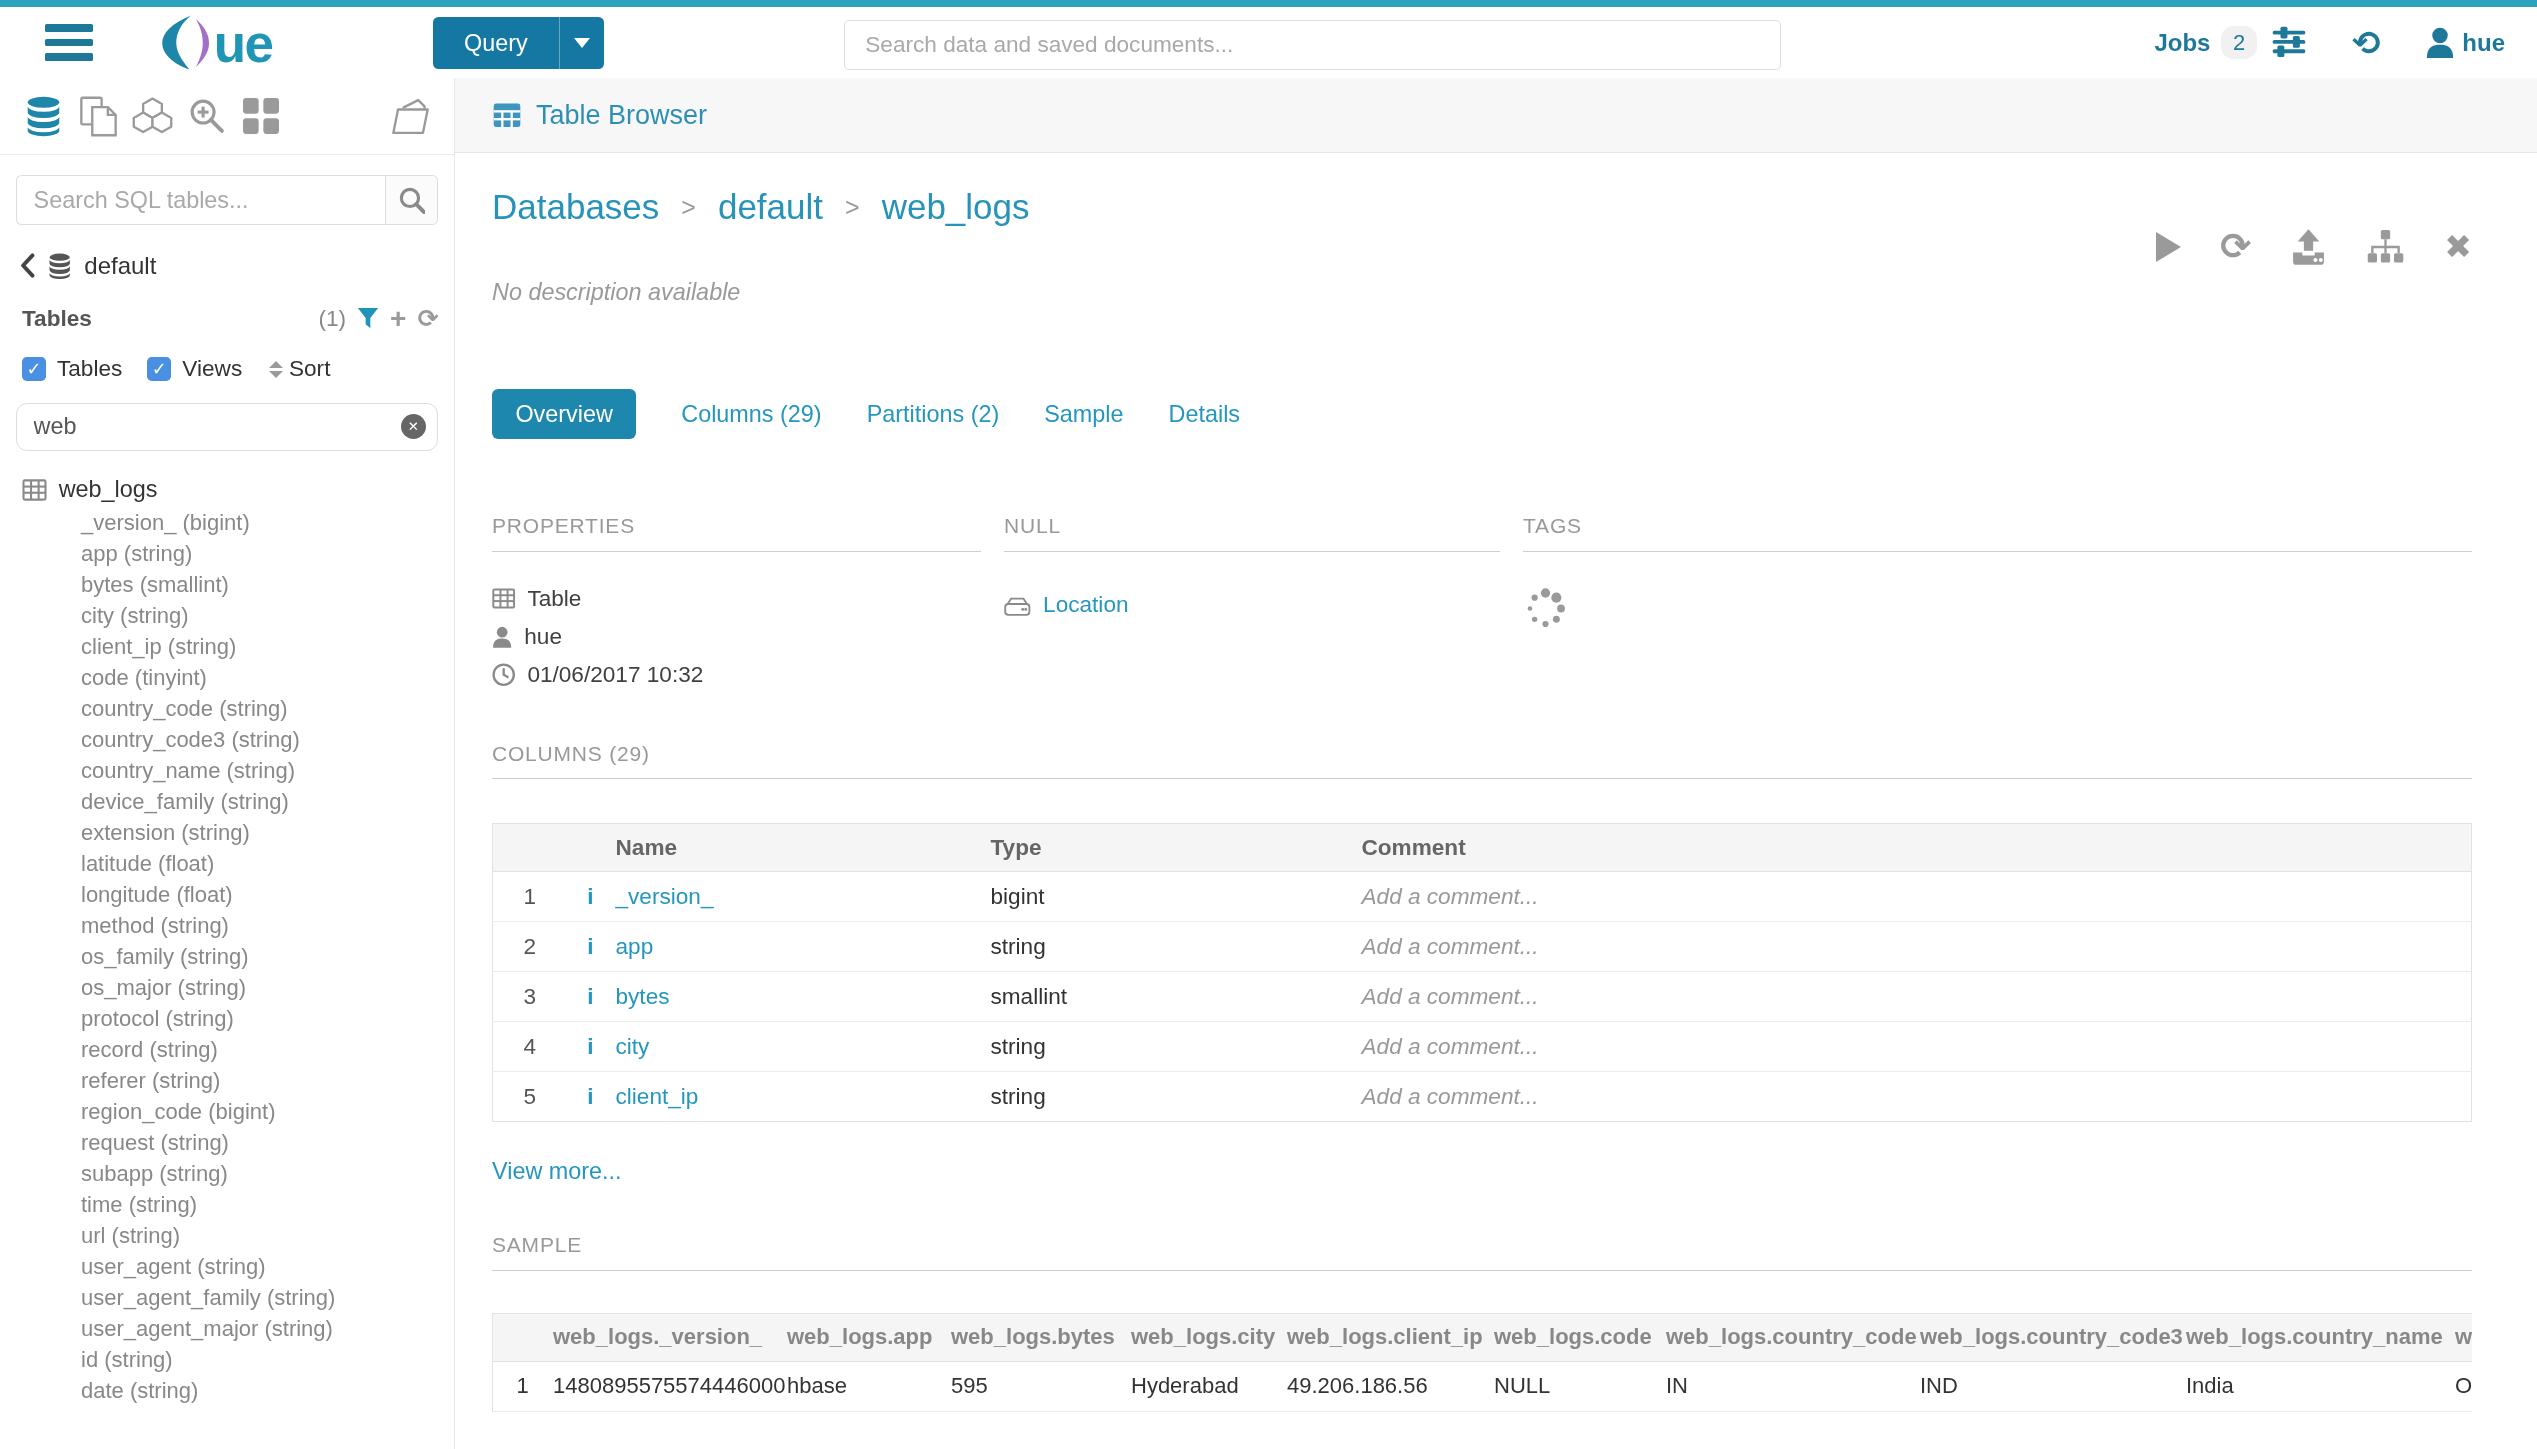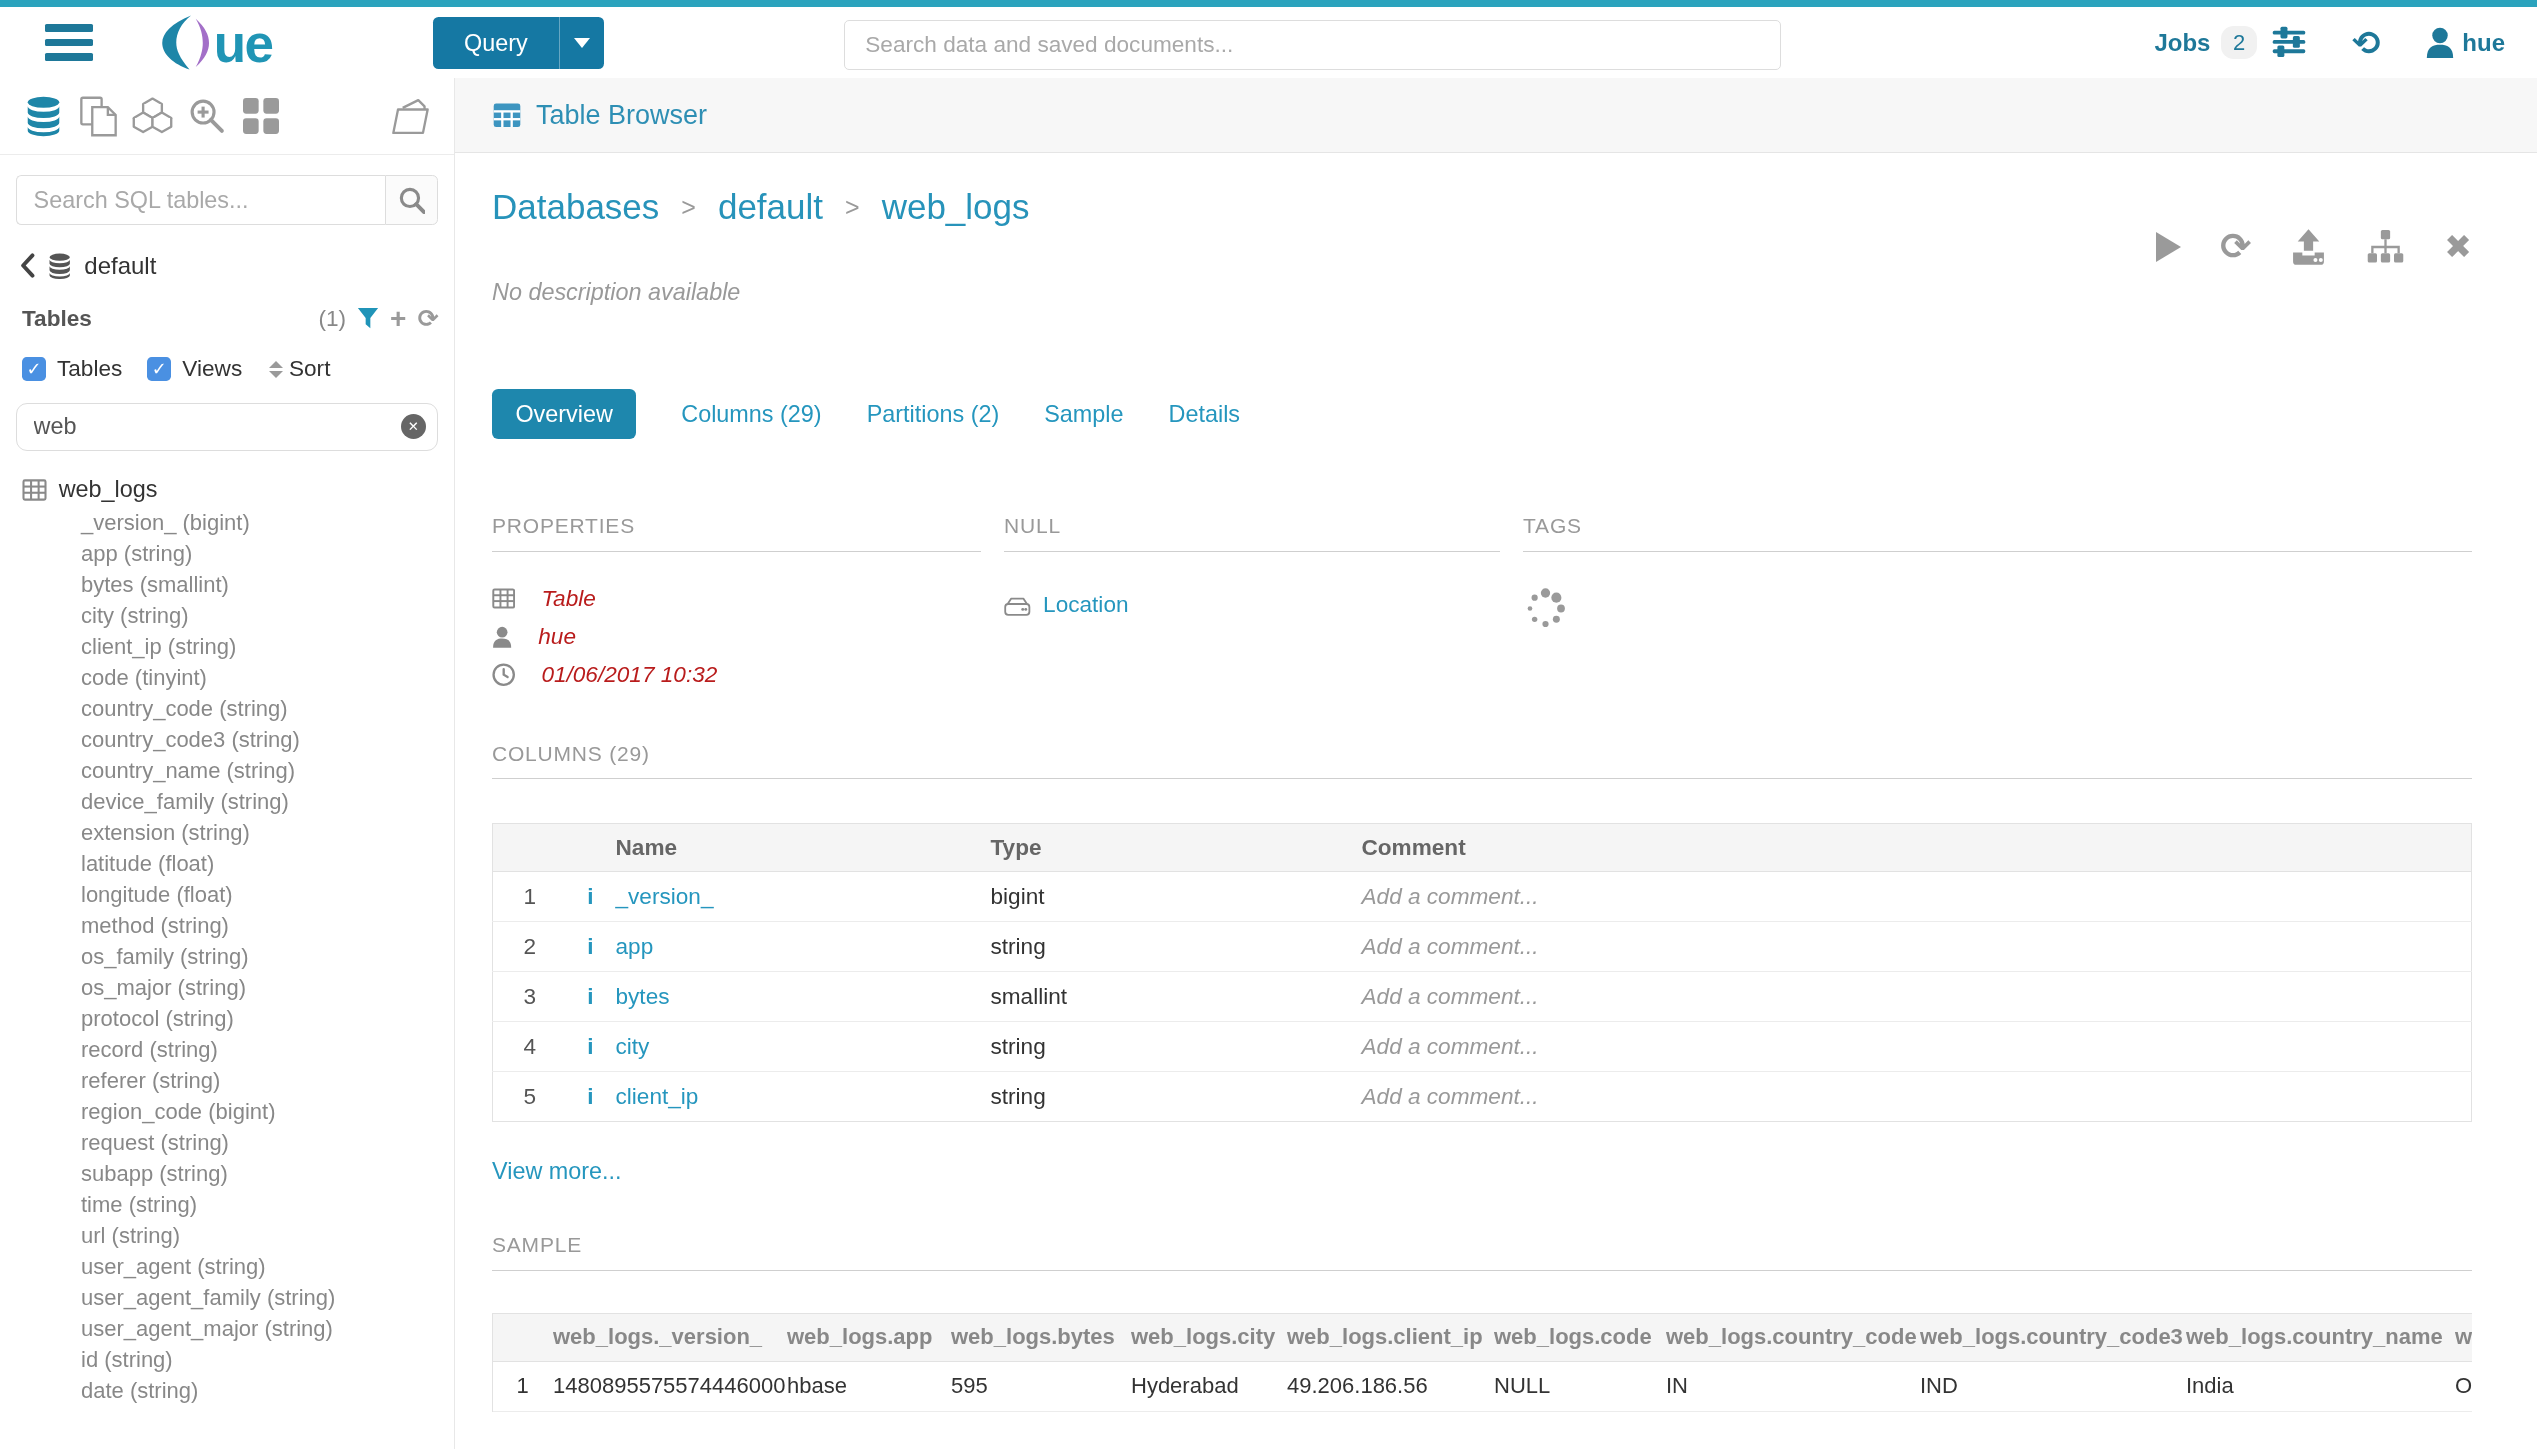--- a/index.html
+++ b/index.html
@@ -79,21 +79,21 @@
   .tabs{margin-top:83px;display:flex;align-items:center;gap:45px;}
   .tab{font-size:23.4px;color:#2596BE;cursor:pointer;}
   .tab.active{background:#1E87AD;color:#fff;border-radius:6.2px;padding:11.7px 23.4px;}
   .info-cols{margin-top:75px;display:flex;}
   .icol1{width:512px;flex:none;}
   .icol2{width:519px;flex:none;}
   .icol3{flex:1;}
   .sec-head{font-size:21px;color:#999;letter-spacing:0.8px;}
   .sec-rule{border-bottom:1.6px solid #cfcfcf;padding-bottom:12.5px;margin-bottom:28px;}
   .icol1 .sec-rule,.icol2 .sec-rule{margin-right:23.4px;}
-  .prop-item{display:flex;align-items:center;gap:26px;font-size:22.6px;color:#b91c1c;height:38px;font-style:italic;}
+  .prop-item{display:flex;align-items:center;gap:12px;font-size:22.6px;color:#404040;height:38px;}
   .link{color:#2596BE;cursor:pointer;}
   .stats-item{display:flex;align-items:flex-end;gap:12.5px;font-size:22.6px;height:38px;}
   .spinner{margin-top:6.2px;}
   .section{margin-top:48px;}
   .full-rule{border-bottom:1.6px solid #cfcfcf;padding-bottom:12.5px;}
   
   .cols-table{margin-top:44px;width:100%;border:1.6px solid #e2e2e2;border-collapse:collapse;table-layout:fixed;}
   .cols-table th{background:#f5f5f5;height:48px;text-align:left;font-size:22.6px;color:#666;font-weight:bold;border-bottom:1.6px solid #e2e2e2;}
   .cols-table td{height:50px;font-size:22.6px;border-bottom:1.6px solid #ececec;}
   .cols-table tr:last-child td{border-bottom:none;}

